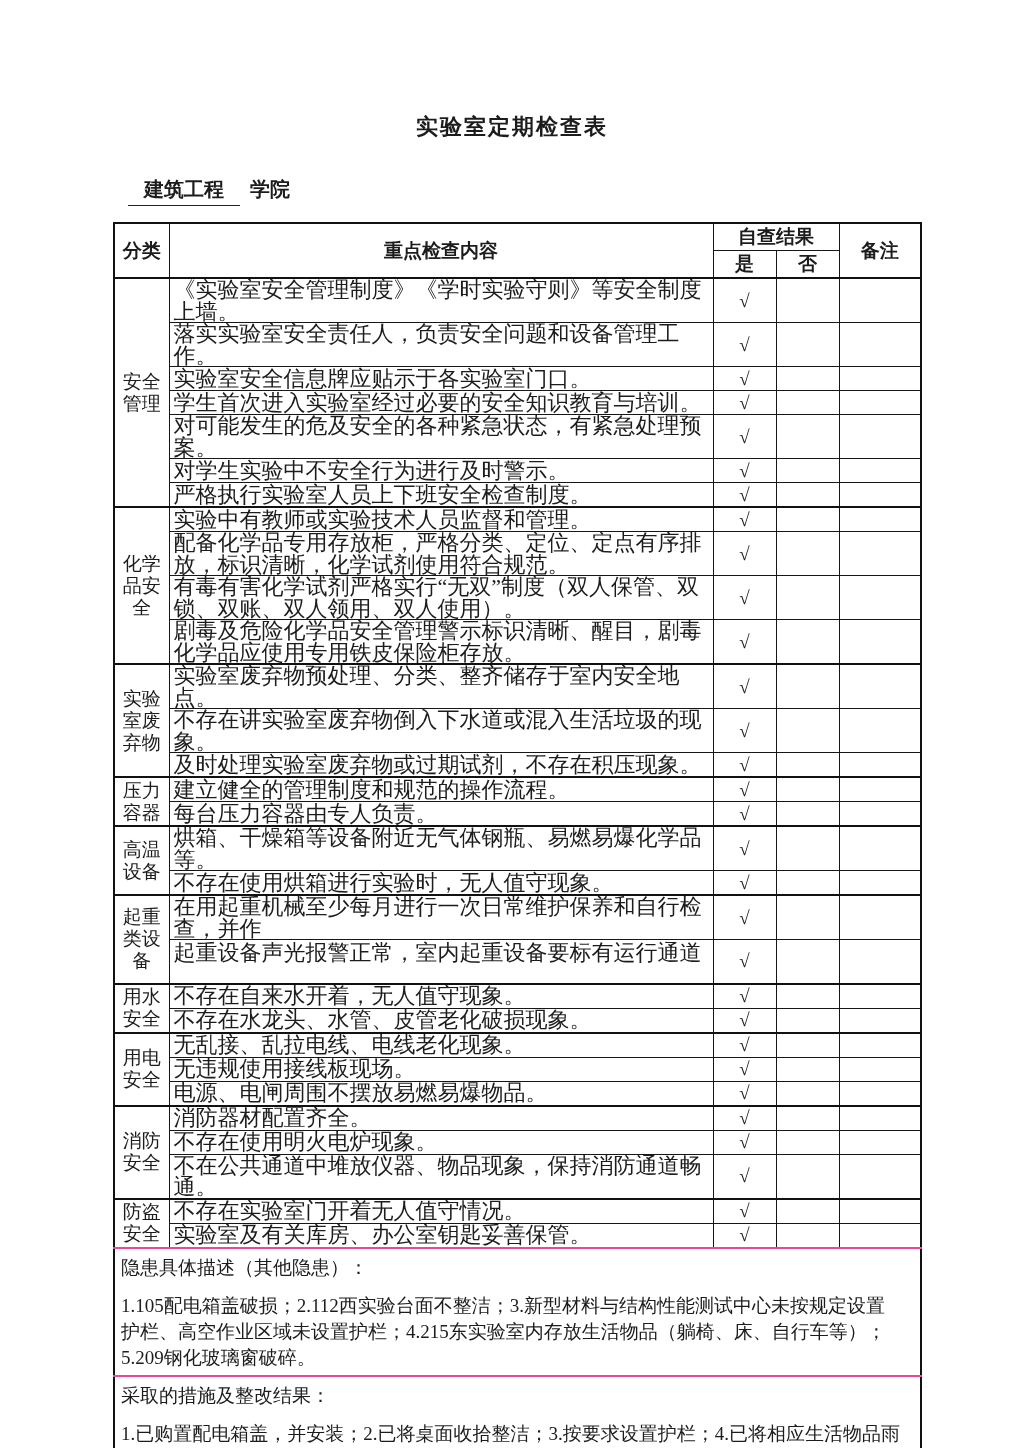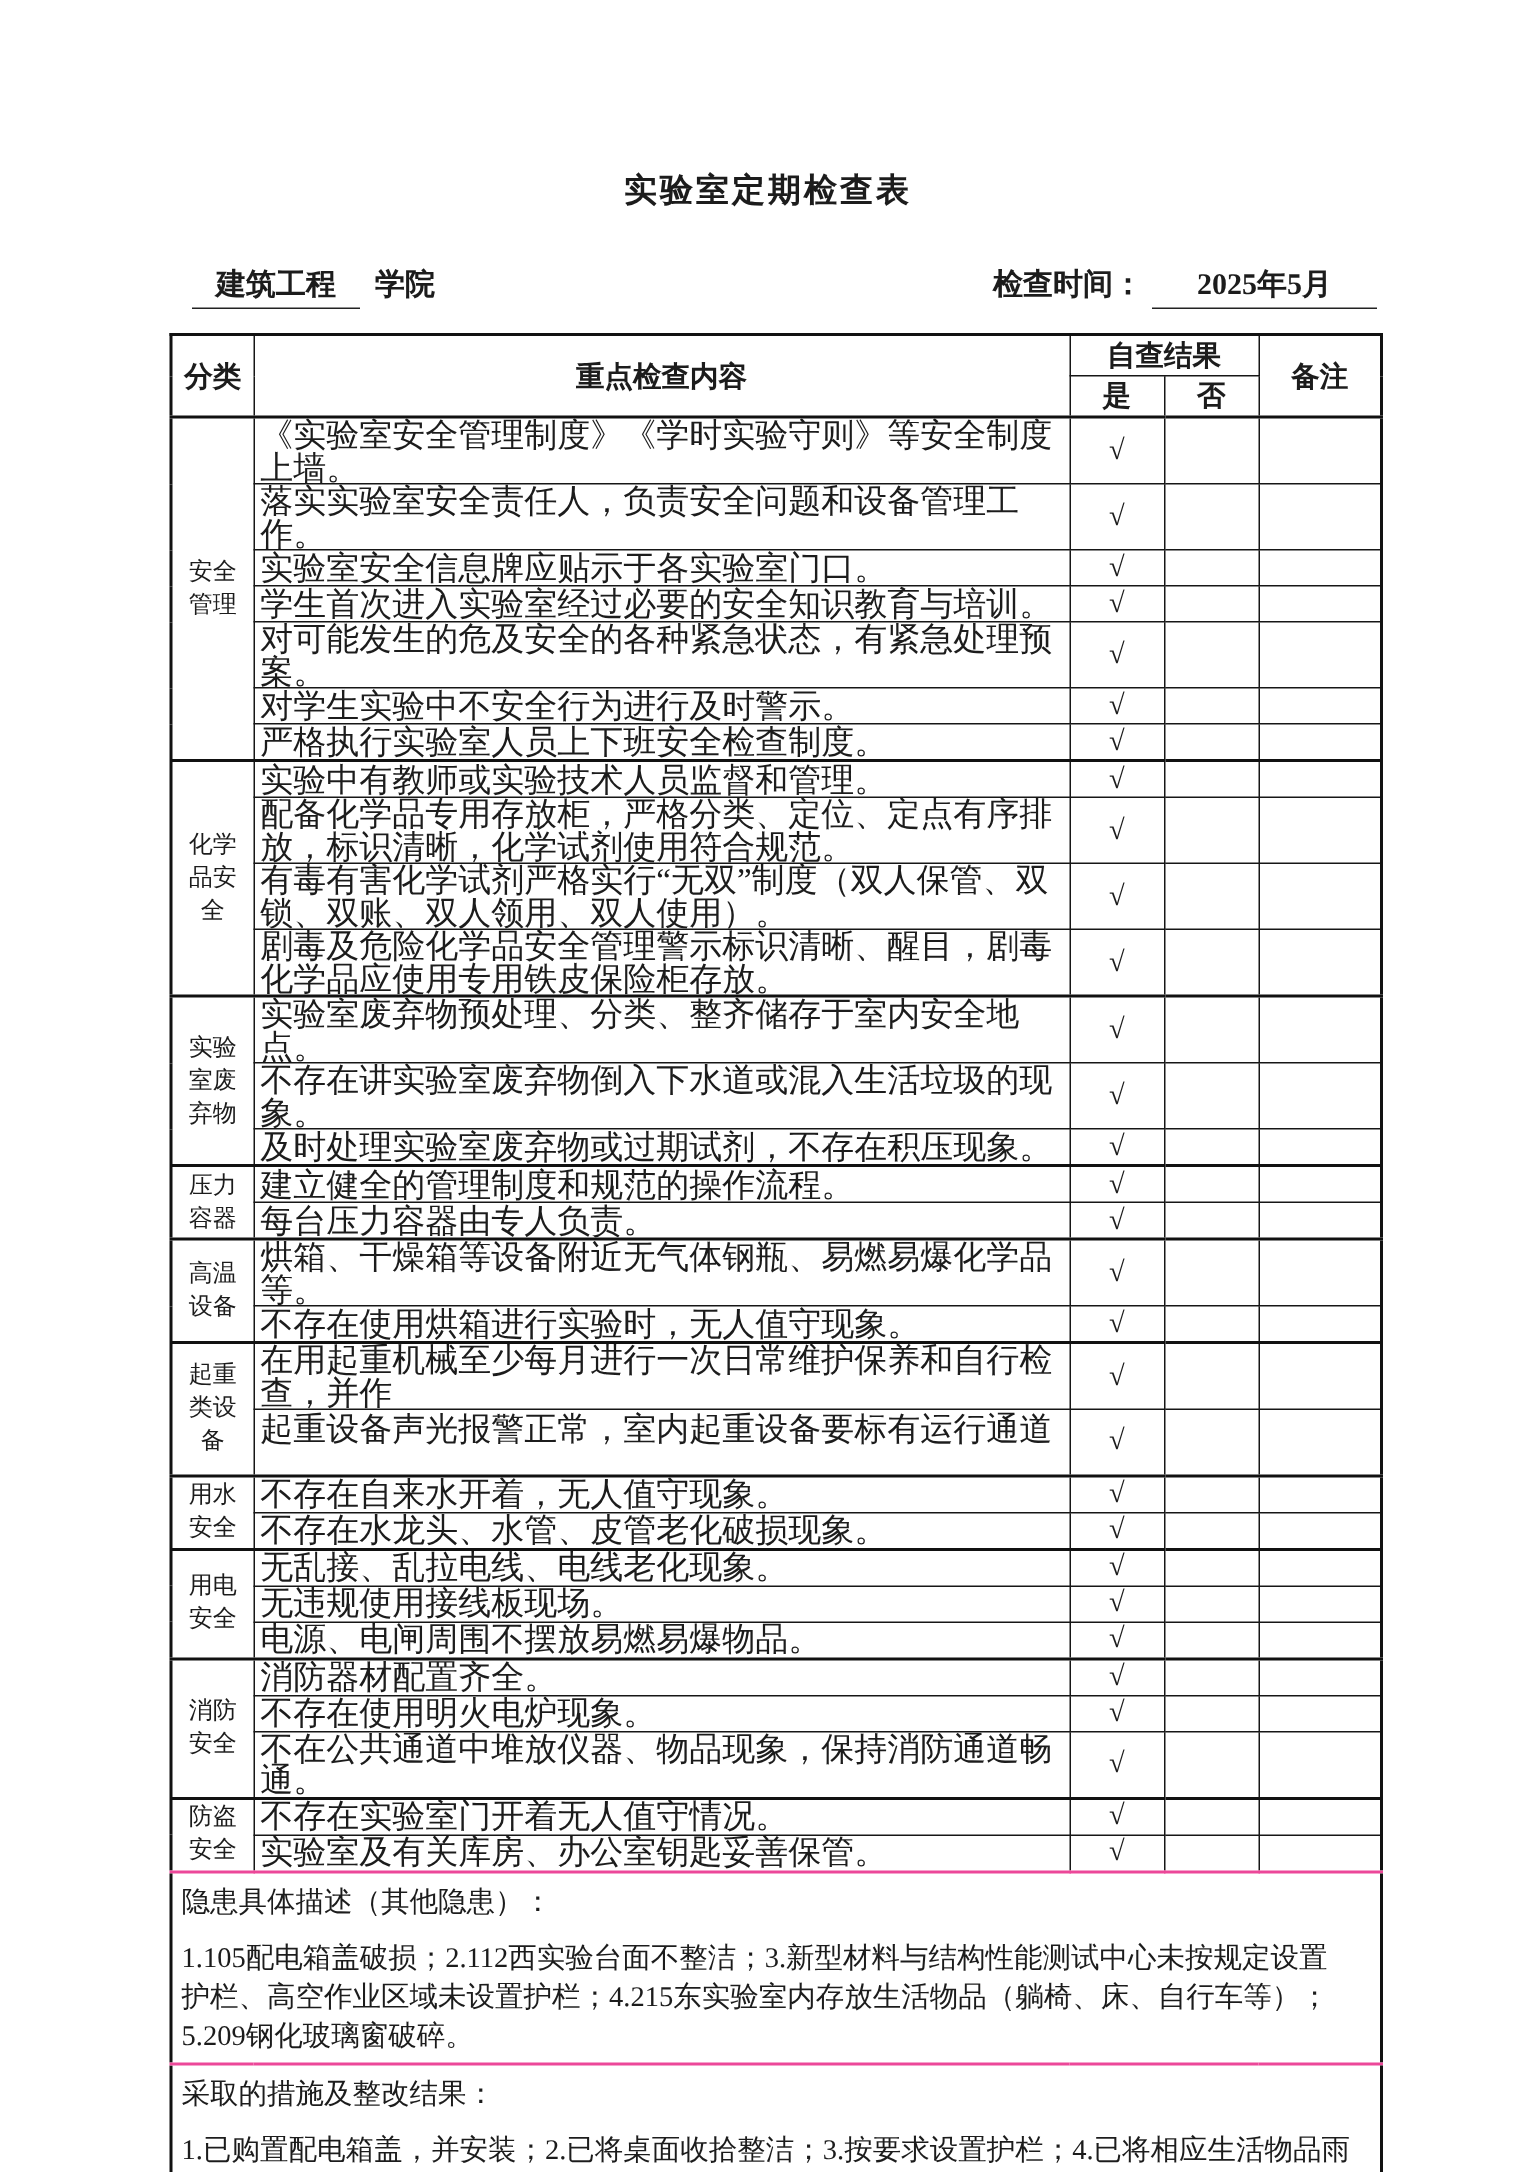--- a/index.html
+++ b/index.html
@@ -53,21 +53,21 @@
   .check-table thead th {
     font-size:19px;
     font-weight:bold;
     height:22px;
     text-align:center;
     vertical-align:middle;
   }
   .check-table tbody td { height:23px; vertical-align:middle; }
   td.cat {
     text-align:center;
-    font-size:16px;
+    font-size:19px;
     line-height:22px;
     padding:0 7px;
   }
   td.content {
     font-size:22px;
     line-height:21.5px;
     padding:0 3px 0 4px;
     text-align:left;
   }
   td.mark {
@@ -93,23 +93,20 @@
 </head>
 <body>
 
 <div class="page">
 
   <h1 class="doc-title">实验室定期检查表</h1>
 
   <div class="info-row">
     <div class="info-left">
       <span class="u-dept">建筑工程</span><span class="dept-suffix">学院</span>
-    </div>
-    <div class="info-right">
-      <span>检查时间：</span><span class="u-date">2025年5月</span>
     </div>
   </div>
 
   <table class="check-table">
     <colgroup>
       <col style="width:55px">
         <col style="width:544px">
         <col style="width:63px">
         <col style="width:63px">
         <col style="width:82px">

